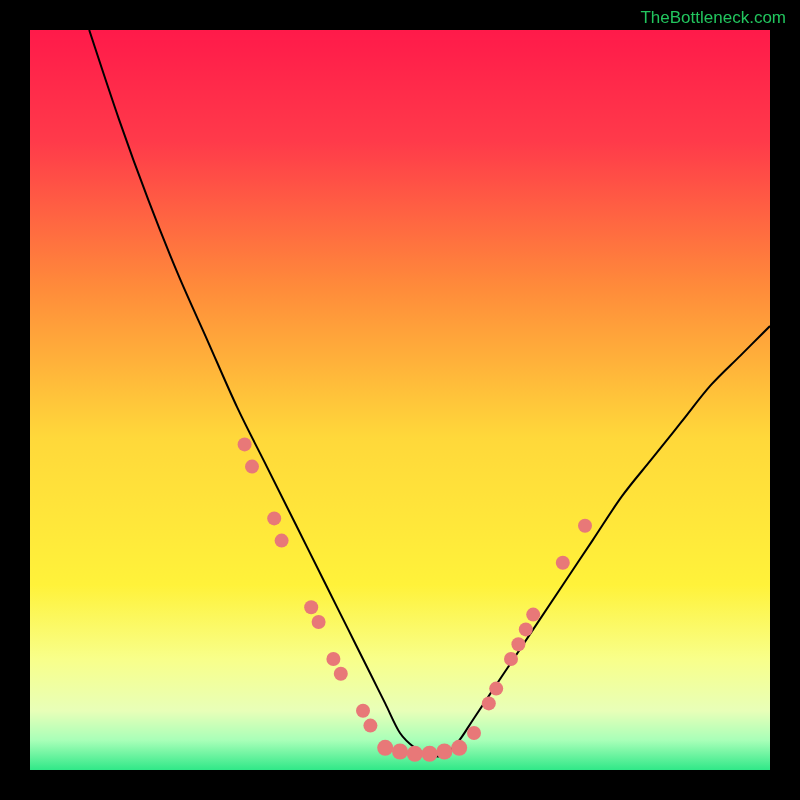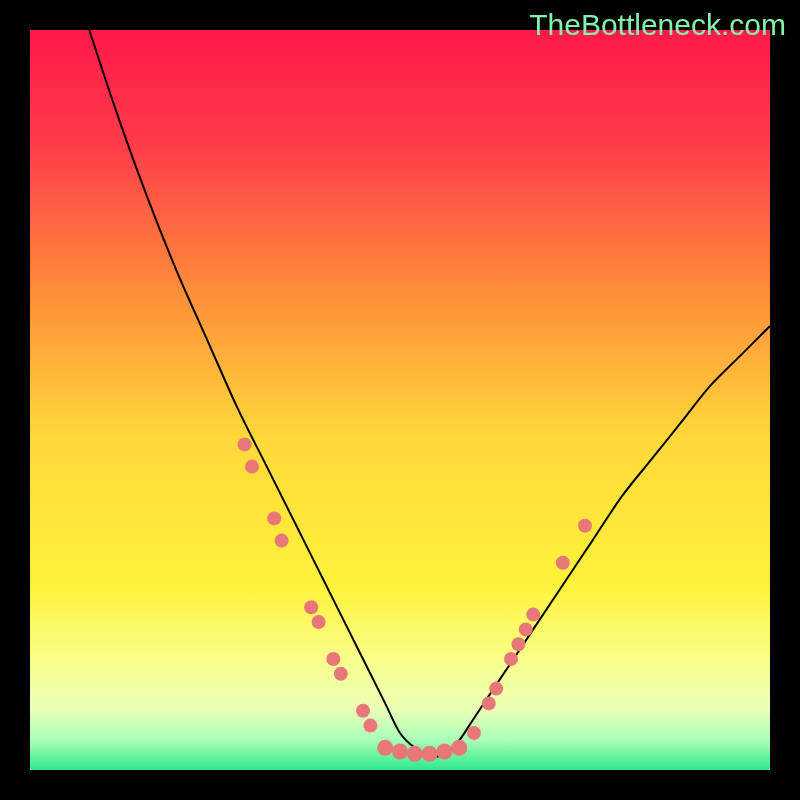--- a/index.html
+++ b/index.html
@@ -15,22 +15,22 @@
     position: absolute;
     left: 30px;
     top: 30px;
     width: 740px;
     height: 740px;
   }
   .watermark {
     position: absolute;
     top: 8px;
     right: 14px;
-    color: #86efac;
-    font-size: 30px;
+    color: #22c55e;
+    font-size: 17px;
     font-weight: normal;
     z-index: 10;
   }
   svg {
     display: block;
   }
 </style>
 </head>
 <body>
 

